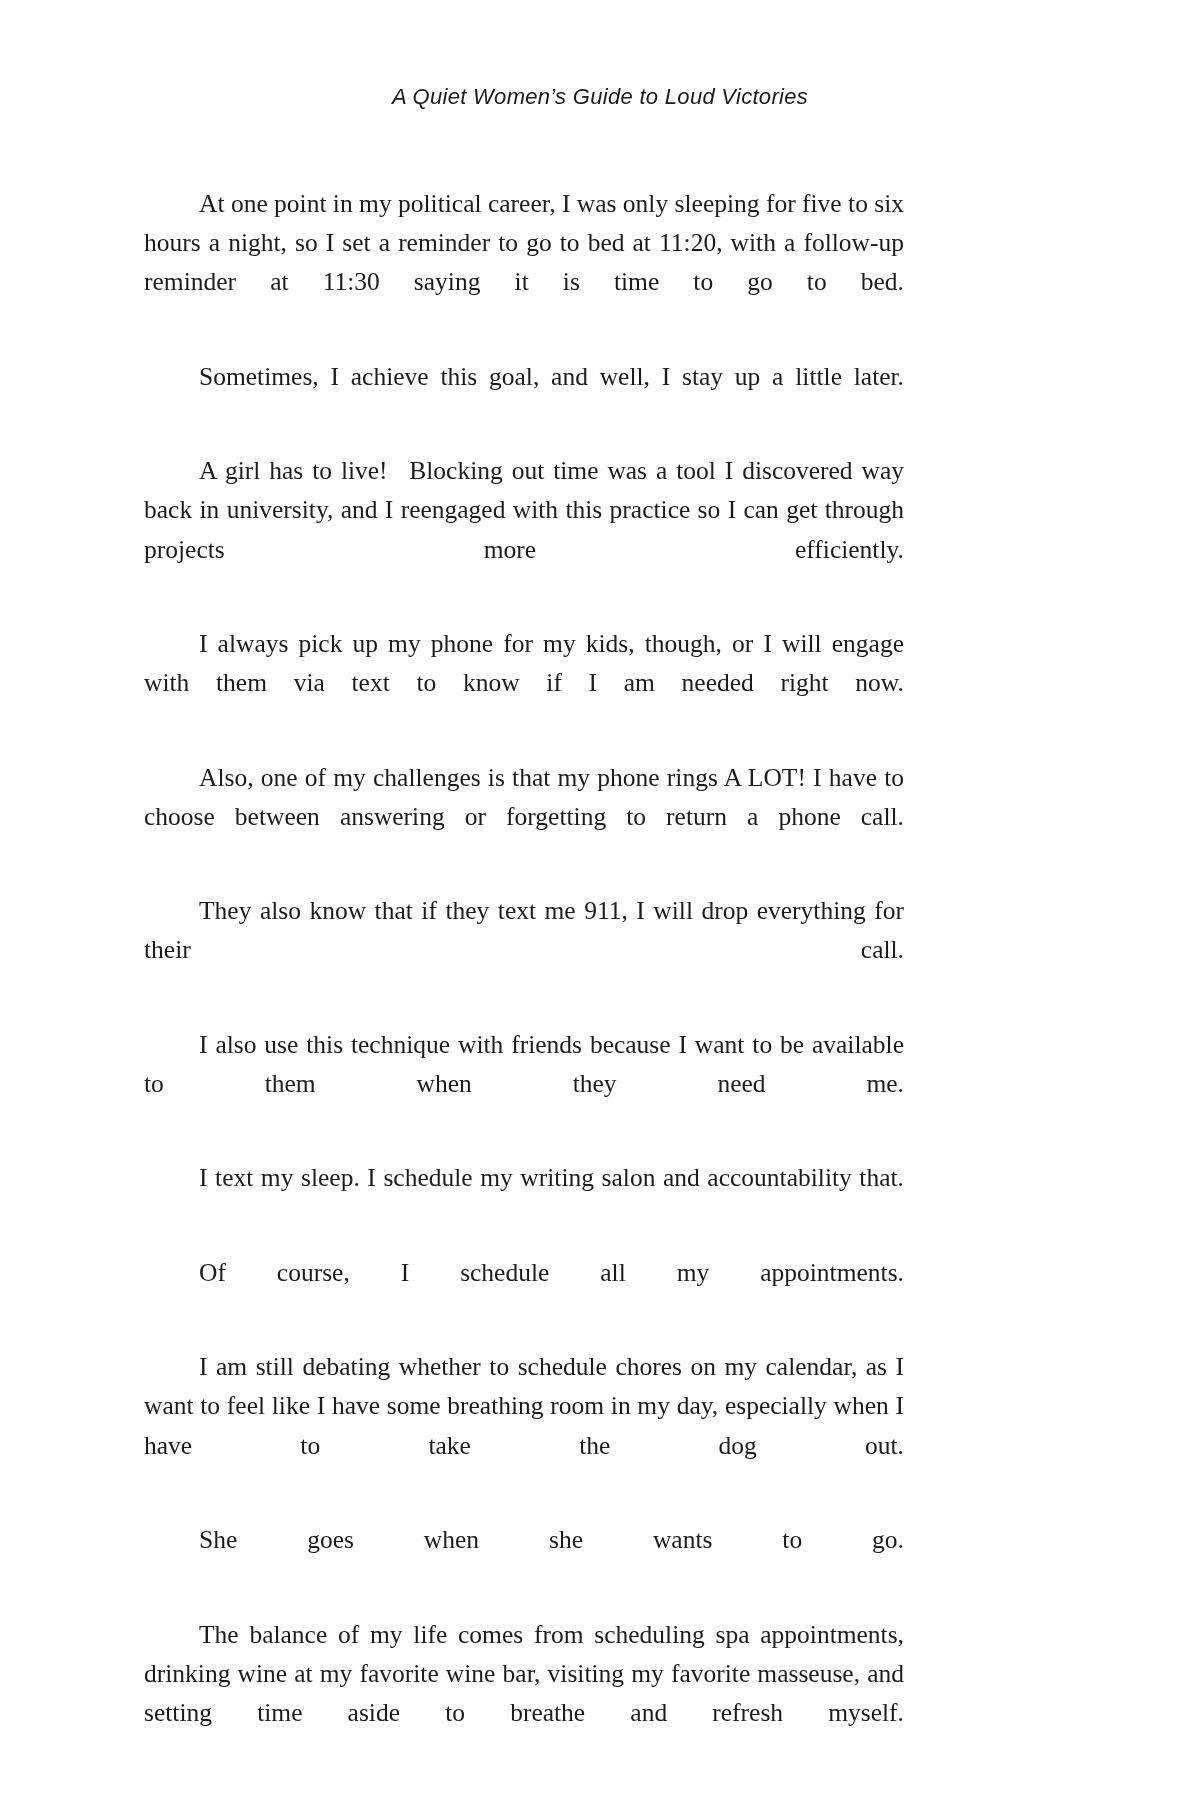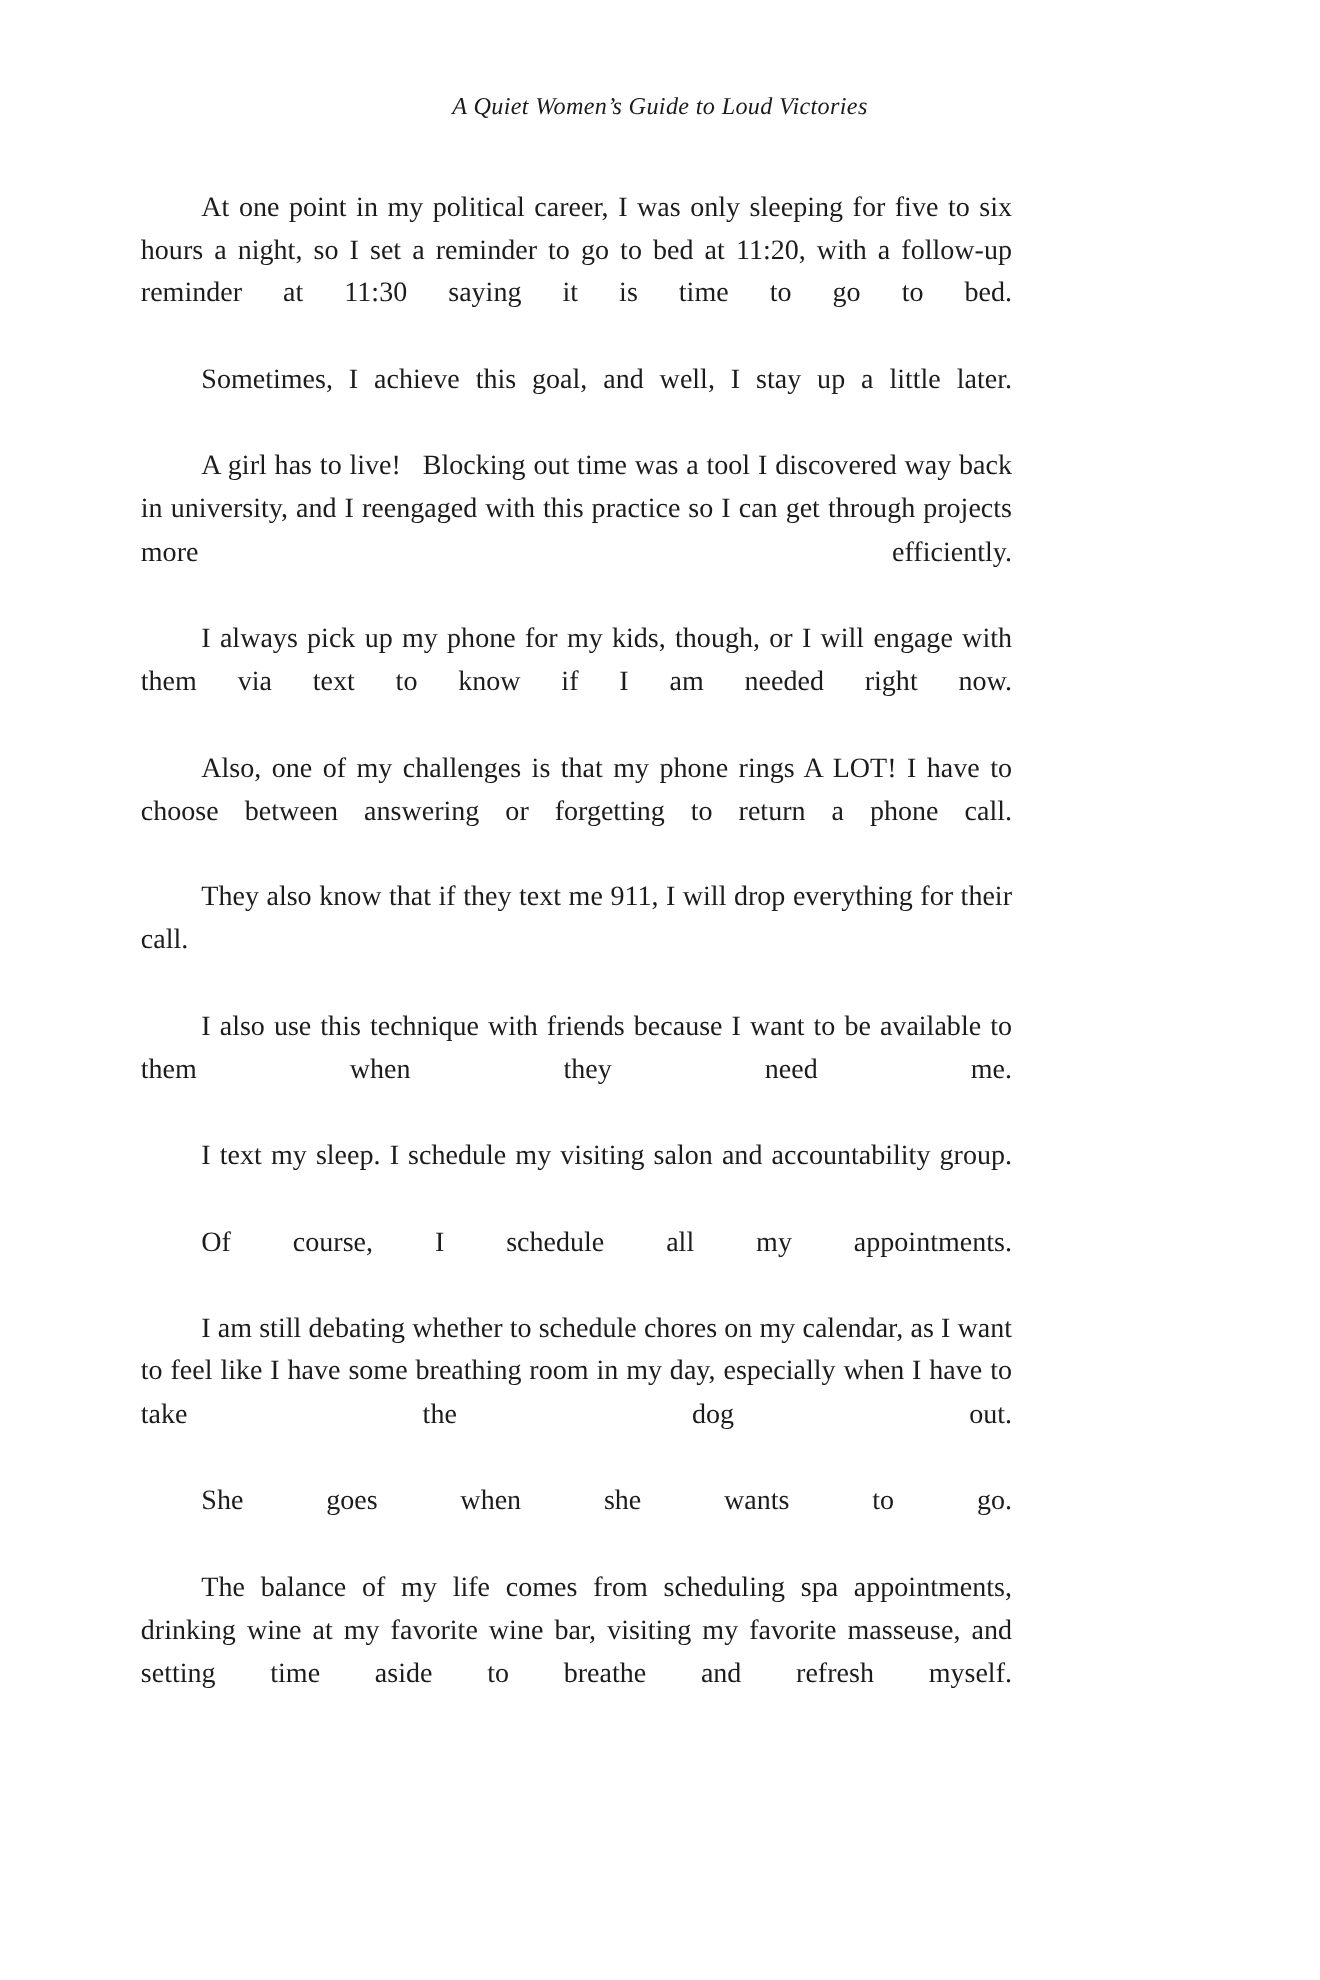--- a/index.html
+++ b/index.html
@@ -18,37 +18,37 @@
     overflow: hidden;
     box-sizing: border-box;
   }
 
   .running-head {
     position: absolute;
     top: 84px;
     left: 0;
     width: 1200px;
     text-align: center;
-    font-family: Liberation Serif, serif;
+    font-family: Liberation Sans, sans-serif;
     font-style: italic;
     font-size: 22px;
     letter-spacing: 0.3px;
     color: #1b1b1b;
     white-space: nowrap;
   }
 
   .body-column {
     position: absolute;
     top: 168px;
     left: 128px;
     width: 792px;
   }
 
   .body-column p {
-    margin: 0;
+    margin: 16px;
     font-family: "Liberation Serif", "DejaVu Serif", serif;
     font-size: 25.5px;
     line-height: 39.2px;
     color: #1c1c1c;
     text-align: justify;
     text-justify: inter-word;
     text-indent: 55px;
     -webkit-font-smoothing: antialiased;
   }
 
@@ -79,21 +79,21 @@
   <div class="running-head">A Quiet Women’s Guide to Loud Victories</div>
 
   <div class="body-column">
     <p>At one point in my political career, I was only sleeping for five to six hours a night, so I set a reminder to go to bed at 11:20, with a follow-up reminder at 11:30 saying it is time to go to bed.</p>
     <p>Sometimes, I achieve this goal, and well, I stay up a little later.</p>
     <p>A girl has to live!  Blocking out time was a tool I discovered way back in university, and I reengaged with this practice so I can get through projects more efficiently.</p>
     <p>I always pick up my phone for my kids, though, or I will engage with them via text to know if I am needed right now.</p>
     <p>Also, one of my challenges is that my phone rings A LOT! I have to choose between answering or forgetting to return a phone call.</p>
     <p>They also know that if they text me 911, I will drop everything for their call.</p>
     <p>I also use this technique with friends because I want to be available to them when they need me.</p>
-    <p>I text my sleep. I schedule my visiting salon and accountability group.</p>
+    <p>I text my sleep. I schedule my writing salon and accountability that.</p>
     <p>Of course, I schedule all my appointments.</p>
     <p>I am still debating whether to schedule chores on my calendar, as I want to feel like I have some breathing room in my day, especially when I have to take the dog out.</p>
     <p>She goes when she wants to go.</p>
     <p>The balance of my life comes from scheduling spa appointments, drinking wine at my favorite wine bar, visiting my favorite masseuse, and setting time aside to breathe and refresh myself.</p>
   </div>
 
 
 </div>
 
 </body></html>

